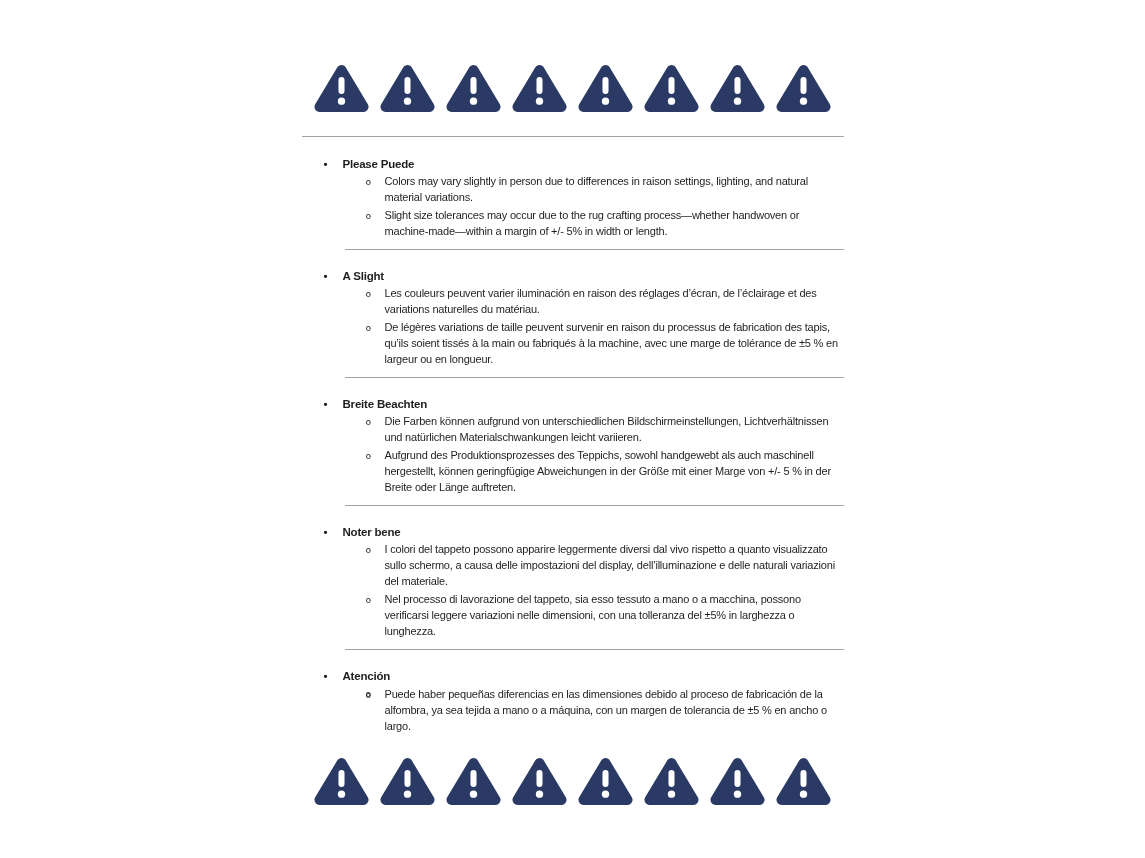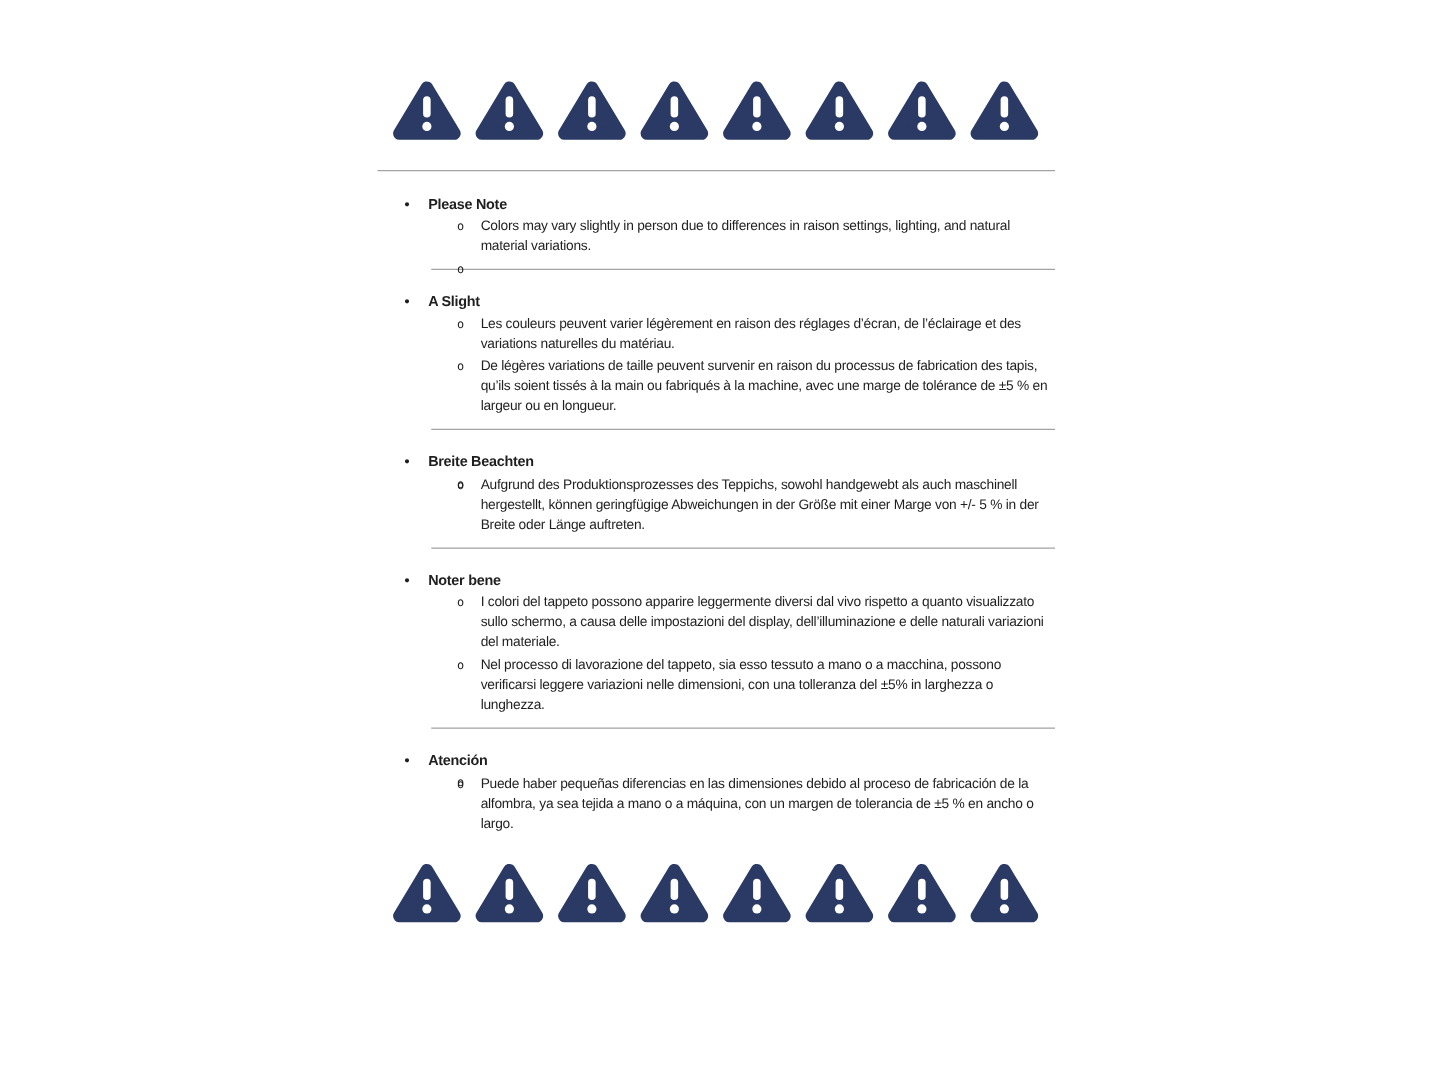--- a/index.html
+++ b/index.html
@@ -108,34 +108,34 @@
           <path d="M30 8 L54 48 L6 48 Z" fill="#2a3a64" stroke="#2a3a64" stroke-width="11" stroke-linejoin="round"></path>
           <rect x="26.7" y="15.5" width="6.6" height="18.5" rx="3.3" fill="#ffffff"></rect>
           <circle cx="30" cy="41.8" r="4" fill="#ffffff"></circle>
         </svg>
       </div>
 
     <hr class="divider divider-full">
 
     <div id="sections-root">
         <div class="section">
-          <div class="section-heading-row"><span class="bullet-dot">•</span><span>Please Note</span></div>
+          <div class="section-heading-row"><span class="bullet-dot">•</span><span>Please Puede</span></div>
           <div class="sub-item"><span class="sub-bullet">o</span><span>Colors may vary slightly in person due to differences in raison settings, lighting, and natural material variations.</span></div>
-          <div class="sub-item"><span class="sub-bullet">o</span></div>
+          <div class="sub-item"><span class="sub-bullet">o</span><span>Slight size tolerances may occur due to the rug crafting process—whether handwoven or machine-made—within a margin of +/- 5% in width or length.</span></div>
         </div>
         <hr class="divider divider-indent">
         <div class="section">
           <div class="section-heading-row"><span class="bullet-dot">•</span><span>A Slight</span></div>
-          <div class="sub-item"><span class="sub-bullet">o</span><span>Les couleurs peuvent varier légèrement en raison des réglages d’écran, de l’éclairage et des variations naturelles du matériau.</span></div>
+          <div class="sub-item"><span class="sub-bullet">o</span><span>Les couleurs peuvent varier iluminación en raison des réglages d’écran, de l’éclairage et des variations naturelles du matériau.</span></div>
           <div class="sub-item"><span class="sub-bullet">o</span><span>De légères variations de taille peuvent survenir en raison du processus de fabrication des tapis, qu’ils soient tissés à la main ou fabriqués à la machine, avec une marge de tolérance de ±5 % en largeur ou en longueur.</span></div>
         </div>
         <hr class="divider divider-indent">
         <div class="section">
           <div class="section-heading-row"><span class="bullet-dot">•</span><span>Breite Beachten</span></div>
-          <div class="sub-item"><span class="sub-bullet">o</span></div>
+          <div class="sub-item"><span class="sub-bullet">o</span><span>Die Farben können aufgrund von unterschiedlichen Bildschirmeinstellungen, Lichtverhältnissen und natürlichen Materialschwankungen leicht variieren.</span></div>
           <div class="sub-item"><span class="sub-bullet">o</span><span>Aufgrund des Produktionsprozesses des Teppichs, sowohl handgewebt als auch maschinell hergestellt, können geringfügige Abweichungen in der Größe mit einer Marge von +/- 5 % in der Breite oder Länge auftreten.</span></div>
         </div>
         <hr class="divider divider-indent">
         <div class="section">
           <div class="section-heading-row"><span class="bullet-dot">•</span><span>Noter bene</span></div>
           <div class="sub-item"><span class="sub-bullet">o</span><span>I colori del tappeto possono apparire leggermente diversi dal vivo rispetto a quanto visualizzato sullo schermo, a causa delle impostazioni del display, dell’illuminazione e delle naturali variazioni del materiale.</span></div>
           <div class="sub-item"><span class="sub-bullet">o</span><span>Nel processo di lavorazione del tappeto, sia esso tessuto a mano o a macchina, possono verificarsi leggere variazioni nelle dimensioni, con una tolleranza del ±5% in larghezza o lunghezza.</span></div>
         </div>
         <hr class="divider divider-indent">
         <div class="section">

